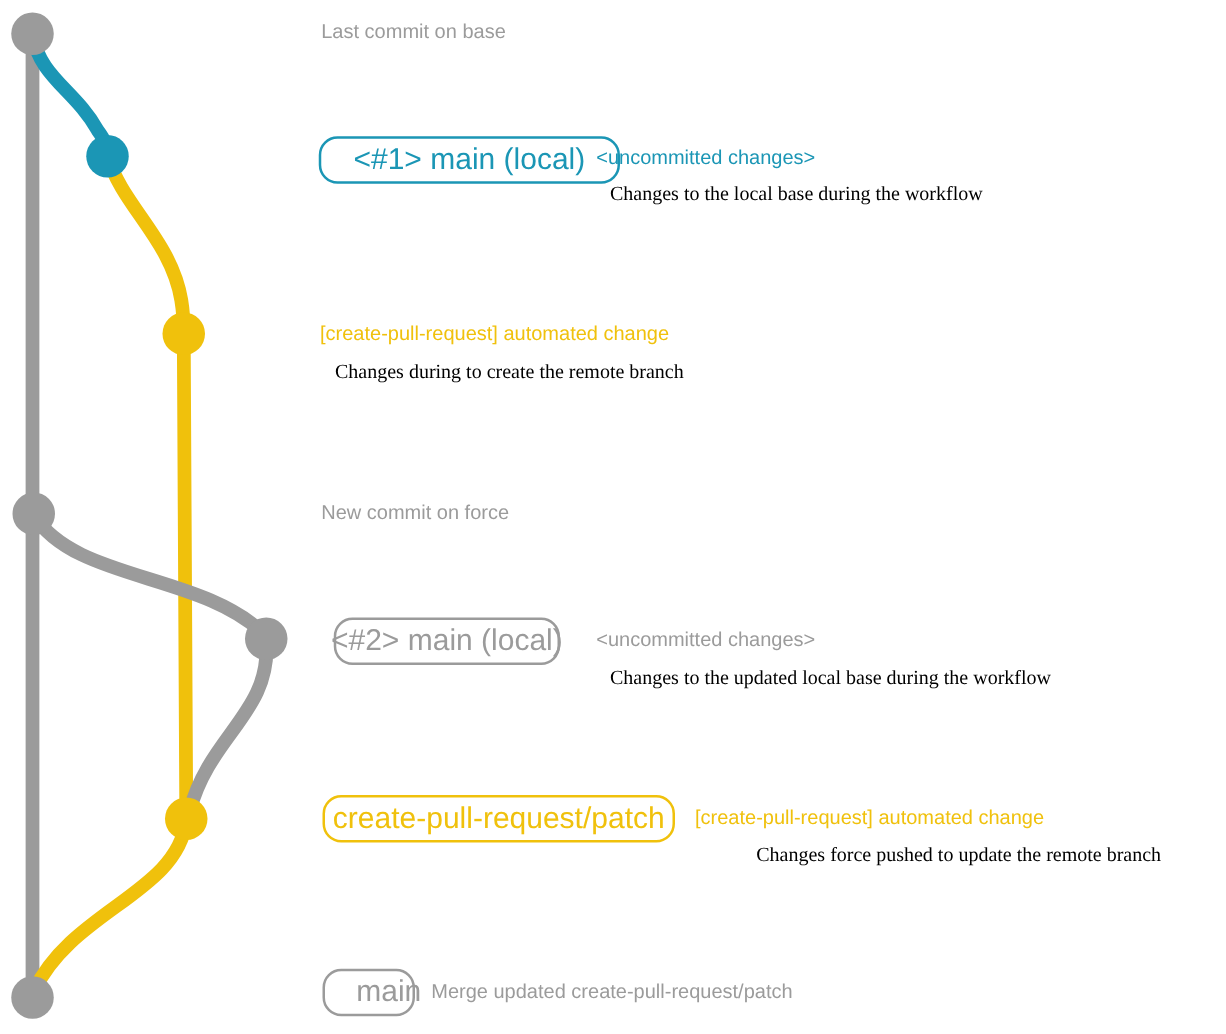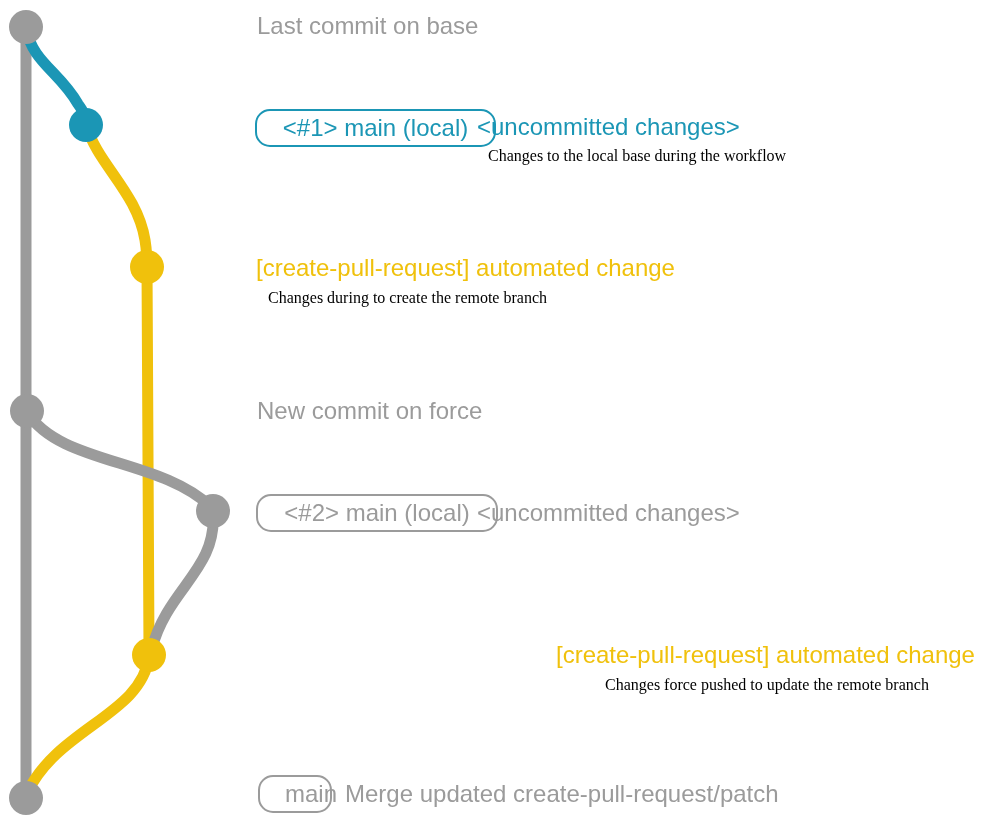--- a/index.html
+++ b/index.html
@@ -13,21 +13,21 @@
   .graph-svg{position:absolute;left:0;top:0;}
   .edge{fill:none;stroke-width:11;stroke-linecap:round;}
   .edge.gray{stroke:var(--gray);}
   .edge.teal{stroke:var(--teal);}
   .edge.yellow{stroke:var(--yellow);}
   .dot.gray{fill:var(--gray);}
   .dot.teal{fill:var(--teal);}
   .dot.yellow{fill:var(--yellow);}
 
   .abs{position:absolute;white-space:nowrap;}
-  .sans-label{font-size:24px;line-height:28px;}
+  .sans-label{font-size:16px;line-height:28px;}
   .sans-label.gray{color:var(--gray);}
   .sans-label.teal{color:var(--teal);}
   .sans-label.yellow{color:var(--yellow);}
   .note{font-family:"Liberation Serif","DejaVu Serif",serif;font-size:16px;line-height:24px;color:var(--ink);}
   .badge{
     display:flex;align-items:center;justify-content:center;
     box-sizing:border-box;border:2px solid;border-radius:15px;
     font-size:24px;height:38px;padding:0 8px;background:var(--background);
   }
   .badge.teal{border-color:var(--teal);color:var(--teal);}
@@ -68,25 +68,29 @@
     <span>&lt;#1&gt; main (local)</span>
   </div>
   <div class="abs sans-label teal" style="left:477px;top:113px;">&lt;uncommitted changes&gt;</div>
   <div class="abs note" style="left:488px;top:144px;">Changes to the local base during the workflow</div>
 
   <div class="abs sans-label yellow" style="left:256px;top:254px;">[create-pull-request] automated change</div>
   <div class="abs note" style="left:268px;top:286px;">Changes during to create the remote branch</div>
 
   <div class="abs sans-label gray" style="left:257px;top:397px;">New commit on force</div>
 
-  <div class="abs badge gray" style="left:256px;top:494px;width:242px;">
+  <div class="abs badge gray" style="left:267px;top:494px;width:181px;">
     <span>&lt;#2&gt; main (local)</span>
   </div>
   <div class="abs sans-label gray" style="left:477px;top:499px;">&lt;uncommitted changes&gt;</div>
+  <div class="abs note" style="left:488px;top:531px;">Changes to the updated local base during the workflow</div>
 
+  <div class="abs badge yellow" style="left:258px;top:636px;width:282px;">
+    <span>create-pull-request/patch</span>
+  </div>
   <div class="abs sans-label yellow" style="left:556px;top:641px;">[create-pull-request] automated change</div>
   <div class="abs note" style="left:567px;top:673px;margin-left:38px;">Changes force pushed to update the remote branch</div>
 
   <div class="abs badge gray" style="left:258px;top:775px;width:74px;padding-left:40px;">
     <span>main</span>
   </div>
   <div class="abs sans-label gray" style="left:345px;top:780px;">Merge updated create-pull-request/patch</div>
 
 </div>
 

